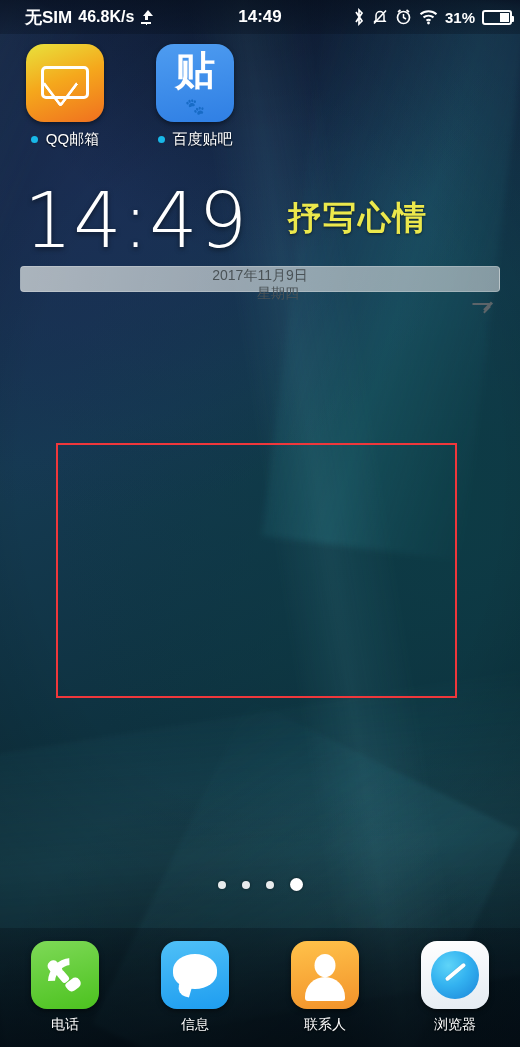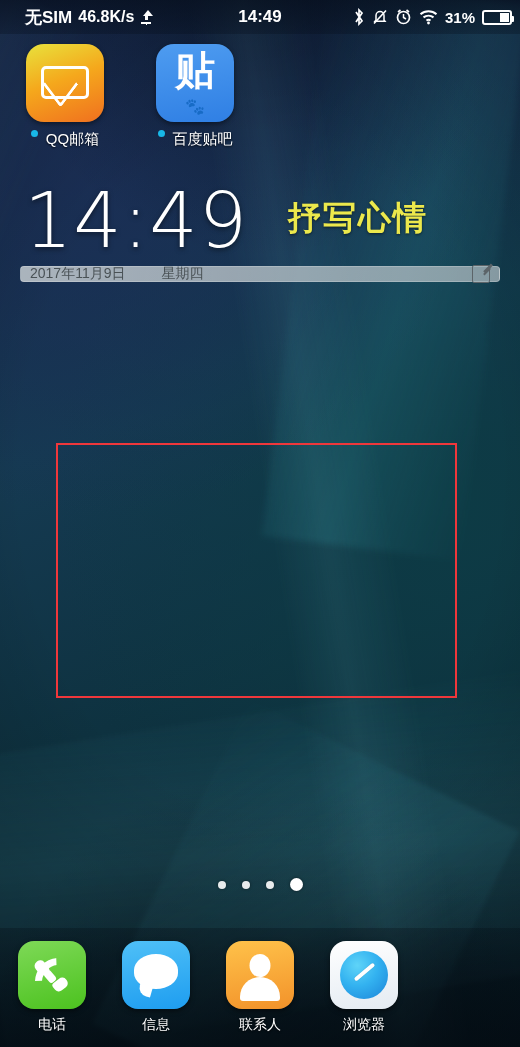--- a/index.html
+++ b/index.html
@@ -83,21 +83,21 @@
     position:absolute; left:0; top:44px; width:520px;
     display:grid; grid-template-columns:repeat(4,1fr); z-index:15;
   }
   .app { display:flex; flex-direction:column; align-items:center; cursor:pointer; }
   .icon {
     width:78px; height:78px; border-radius:18px; position:relative; overflow:hidden;
     box-shadow:0 2px 5px rgba(0,0,0,0.45);
   }
   .app-label {
     margin-top:8px; font-size:15px; color:#fff; white-space:nowrap;
-    text-shadow:0 1px 2px rgba(0,0,0,0.8); display:flex; align-items:flex-start; gap:8px;
+    text-shadow:0 1px 2px rgba(0,0,0,0.8); display:flex; align-items:center; gap:8px;
   }
   .dot-badge { width:7px; height:7px; border-radius:50%; background:#18b8e8; display:inline-block; }
 
   
   .ic-qqmail { background:linear-gradient(160deg,#e8e23c 0%, #f5a81c 46%, #f0701f 100%); }
   .ic-qqmail .env {
     position:absolute; left:15px; top:22px; width:48px; height:33px;
     border:3.5px solid #fff; border-radius:5px;
   }
   .ic-qqmail .env:before {
@@ -149,24 +149,25 @@
   .cw-time {
     font-size:76px; line-height:0.95; color:#fff; font-weight:200;
     font-family:"DejaVu Sans","Liberation Sans",sans-serif;
     letter-spacing:1px; text-shadow:0 2px 5px rgba(0,0,0,0.5);
   }
   .cw-mood {
     margin-left:40px; margin-bottom:16px; font-size:33px; font-weight:bold; color:#ece84c;
     text-shadow:0 1px 3px rgba(0,0,0,0.55); letter-spacing:2px;
   }
   .cw-bar {
-    margin:9px 20px 0 20px; height:16px; border-radius:4px;
+    margin:9px 20px 0 20px; height:26px; border-radius:4px;
     background:linear-gradient(100deg, rgba(208,214,216,0.80) 0%, rgba(196,205,209,0.72) 55%, rgba(182,193,198,0.70) 100%);
     display:flex; align-items:center; padding:0 9px;
     border:1px solid rgba(255,255,255,0.22);
+    flex-direction:column;
   }
   .cw-date { font-size:14px; color:#4a5256; }
   .cw-week { font-size:14px; color:#4a5256; margin-left:36px; }
   .cw-edit {
     margin-left:auto; width:18px; height:18px; border:1.7px solid #5c6469; border-radius:2px; position:relative;
   }
   .cw-edit:before {
     content:""; position:absolute; right:-3px; top:-3px; width:11px; height:3px; background:#5c6469;
     transform:rotate(-45deg); transform-origin:right center;
   }
@@ -186,21 +187,21 @@
     position:absolute; left:0; top:878px; width:520px; display:flex; justify-content:center;
     align-items:center; gap:16px; z-index:15;
   }
   .pd { width:8px; height:8px; border-radius:50%; background:#fff; opacity:0.9;
         box-shadow:0 0 3px rgba(0,0,0,0.5); }
   .pd.active { width:13px; height:13px; opacity:1; }
 
   
   #dock {
     position:absolute; left:0; bottom:0; width:520px; height:119px; z-index:15;
-    display:grid; grid-template-columns:repeat(5,1fr); align-items:center;
+    display:grid; grid-template-columns:repeat(4,1fr); align-items:center;
     background:linear-gradient(180deg, rgba(4,12,20,0.30) 0%, rgba(3,10,17,0.70) 100%);
   }
   .dock-app { display:flex; flex-direction:column; align-items:center; cursor:pointer; }
   .dock-icon { width:68px; height:68px; border-radius:16px; position:relative; overflow:hidden;
                box-shadow:0 2px 5px rgba(0,0,0,0.5); }
   .dock-label { margin-top:7px; font-size:14px; color:#fff; text-shadow:0 1px 2px rgba(0,0,0,0.85); white-space:nowrap; }
 
   .ic-phone { background:linear-gradient(165deg,#7ed957 0%, #4cc21f 100%); }
   .ph {
     position:absolute; left:17px; top:17px; width:34px; height:34px;

